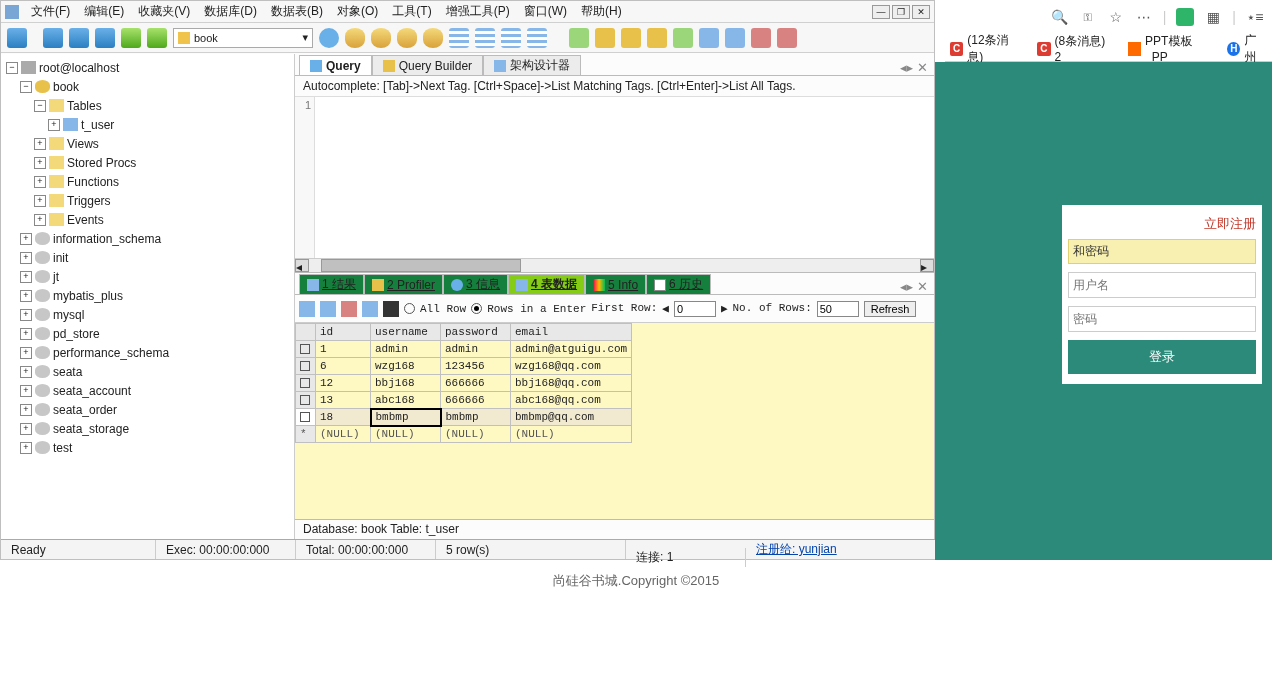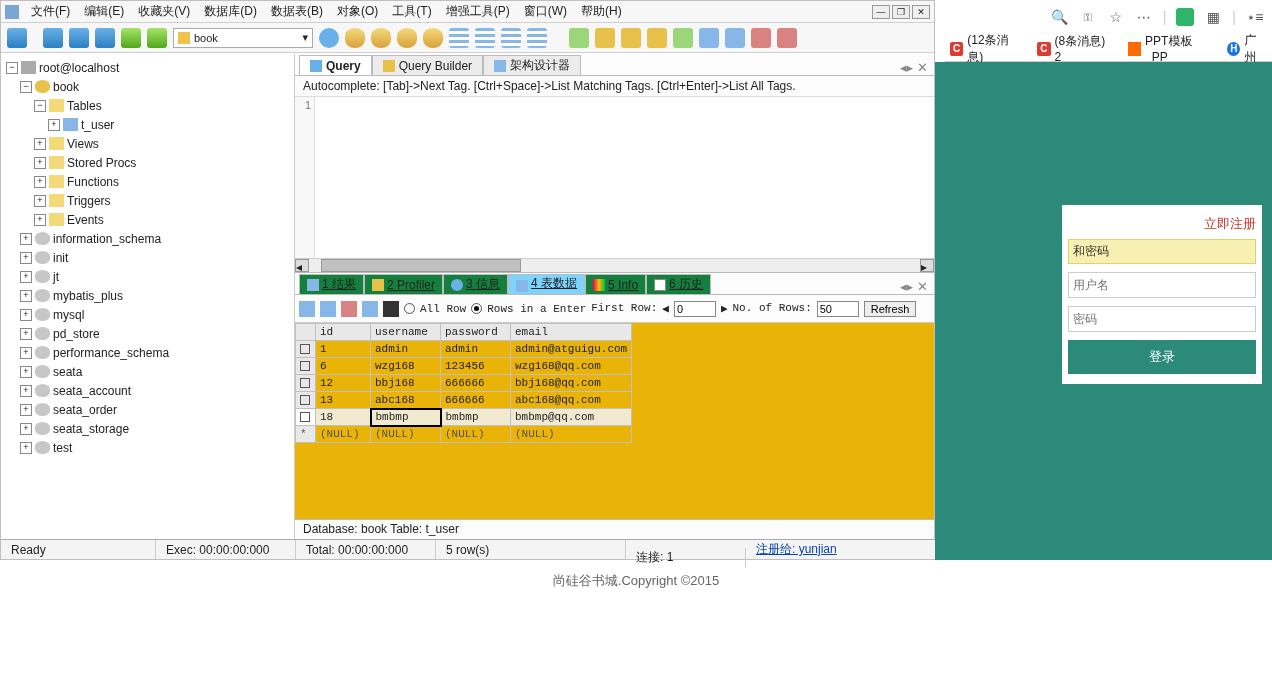--- a/index.html
+++ b/index.html
@@ -50,33 +50,33 @@
 .hint-bar{padding:3px 8px;font-size:12px;color:#222;border-bottom:1px solid #ddd;}
 .editor{flex:0 0 176px;border-bottom:1px solid #bbb;position:relative;background:#fff;}
 .gutter{position:absolute;left:0;top:0;width:20px;height:100%;border-right:1px solid #ddd;background:#f8f8f8;color:#777;font-size:11px;text-align:right;padding:2px 3px 0 0;}
 .editor-body{margin-left:20px;height:100%;}
 .editor-scroll{position:absolute;left:0;right:0;bottom:0;height:14px;border-top:1px solid #ccc;background:#eee;display:flex;}
 .editor-scroll .thumb{width:200px;height:100%;background:#c0c0c0;border:1px solid #999;margin-left:12px;}
 .editor-scroll .arr{width:14px;height:100%;border:1px solid #999;background:#ddd;}
 
 .result-tabs{height:22px;border-bottom:1px solid #bbb;display:flex;align-items:end;padding-left:4px;}
 .rtab{border:1px solid #bbb;border-bottom:none;padding:2px 7px;background:#15803d;font-size:12px;display:flex;align-items:center;gap:3px;height:20px;}
-.rtab.active{background:#7dd3fc;font-weight:normal;align-items:flex-end;}
+.rtab.active{background:#84cc16;font-weight:bold;}
 .rtab .ri{width:12px;height:12px;}
 .rtab u{text-decoration:underline;}
 .r-close{margin-left:auto;padding-right:6px;display:flex;gap:4px;color:#888;font-size:13px;}
 
 .result-toolbar{height:28px;border-bottom:1px solid #ccc;display:flex;align-items:center;padding:0 4px;gap:5px;font-family:"Courier New",monospace;font-size:11px;}
 .rtb-icon{width:16px;height:16px;}
 .radio{width:11px;height:11px;border:1px solid #555;border-radius:50%;display:inline-flex;align-items:center;justify-content:center;}
 .radio.sel::after{content:"";width:5px;height:5px;background:#000;border-radius:50%;}
 .numbox{border:1px solid #888;background:#fff;width:42px;height:16px;padding:0 2px;font-size:11px;}
 .btn{border:1px solid #888;background:#eee;padding:1px 6px;font-size:11px;}
 
-.data-grid{flex:1;overflow:auto;background:#eab308;}
+.data-grid{flex:1;overflow:auto;background:#fef9c3;}
 .data-grid table{border-collapse:collapse;font-family:"Courier New",monospace;font-size:11px;}
 .data-grid th,.data-grid td{border:1px solid #c0c0c0;padding:1px 4px;height:17px;text-align:left;vertical-align:middle;white-space:nowrap;}
 .data-grid th{background:#e8e8e8;font-weight:normal;}
 .hdr-cell{background:#e8e8e8;width:20px;text-align:center;}
 .chk{width:10px;height:10px;border:1px solid #555;display:inline-block;vertical-align:middle;}
 .cell-id{text-align:right;width:55px;}
 .cell-active{border:2px solid #000!important;}
 .star-row{color:#555;}
 
 .db-status{height:20px;border-top:1px solid #bbb;padding:2px 8px;font-size:12px;}

